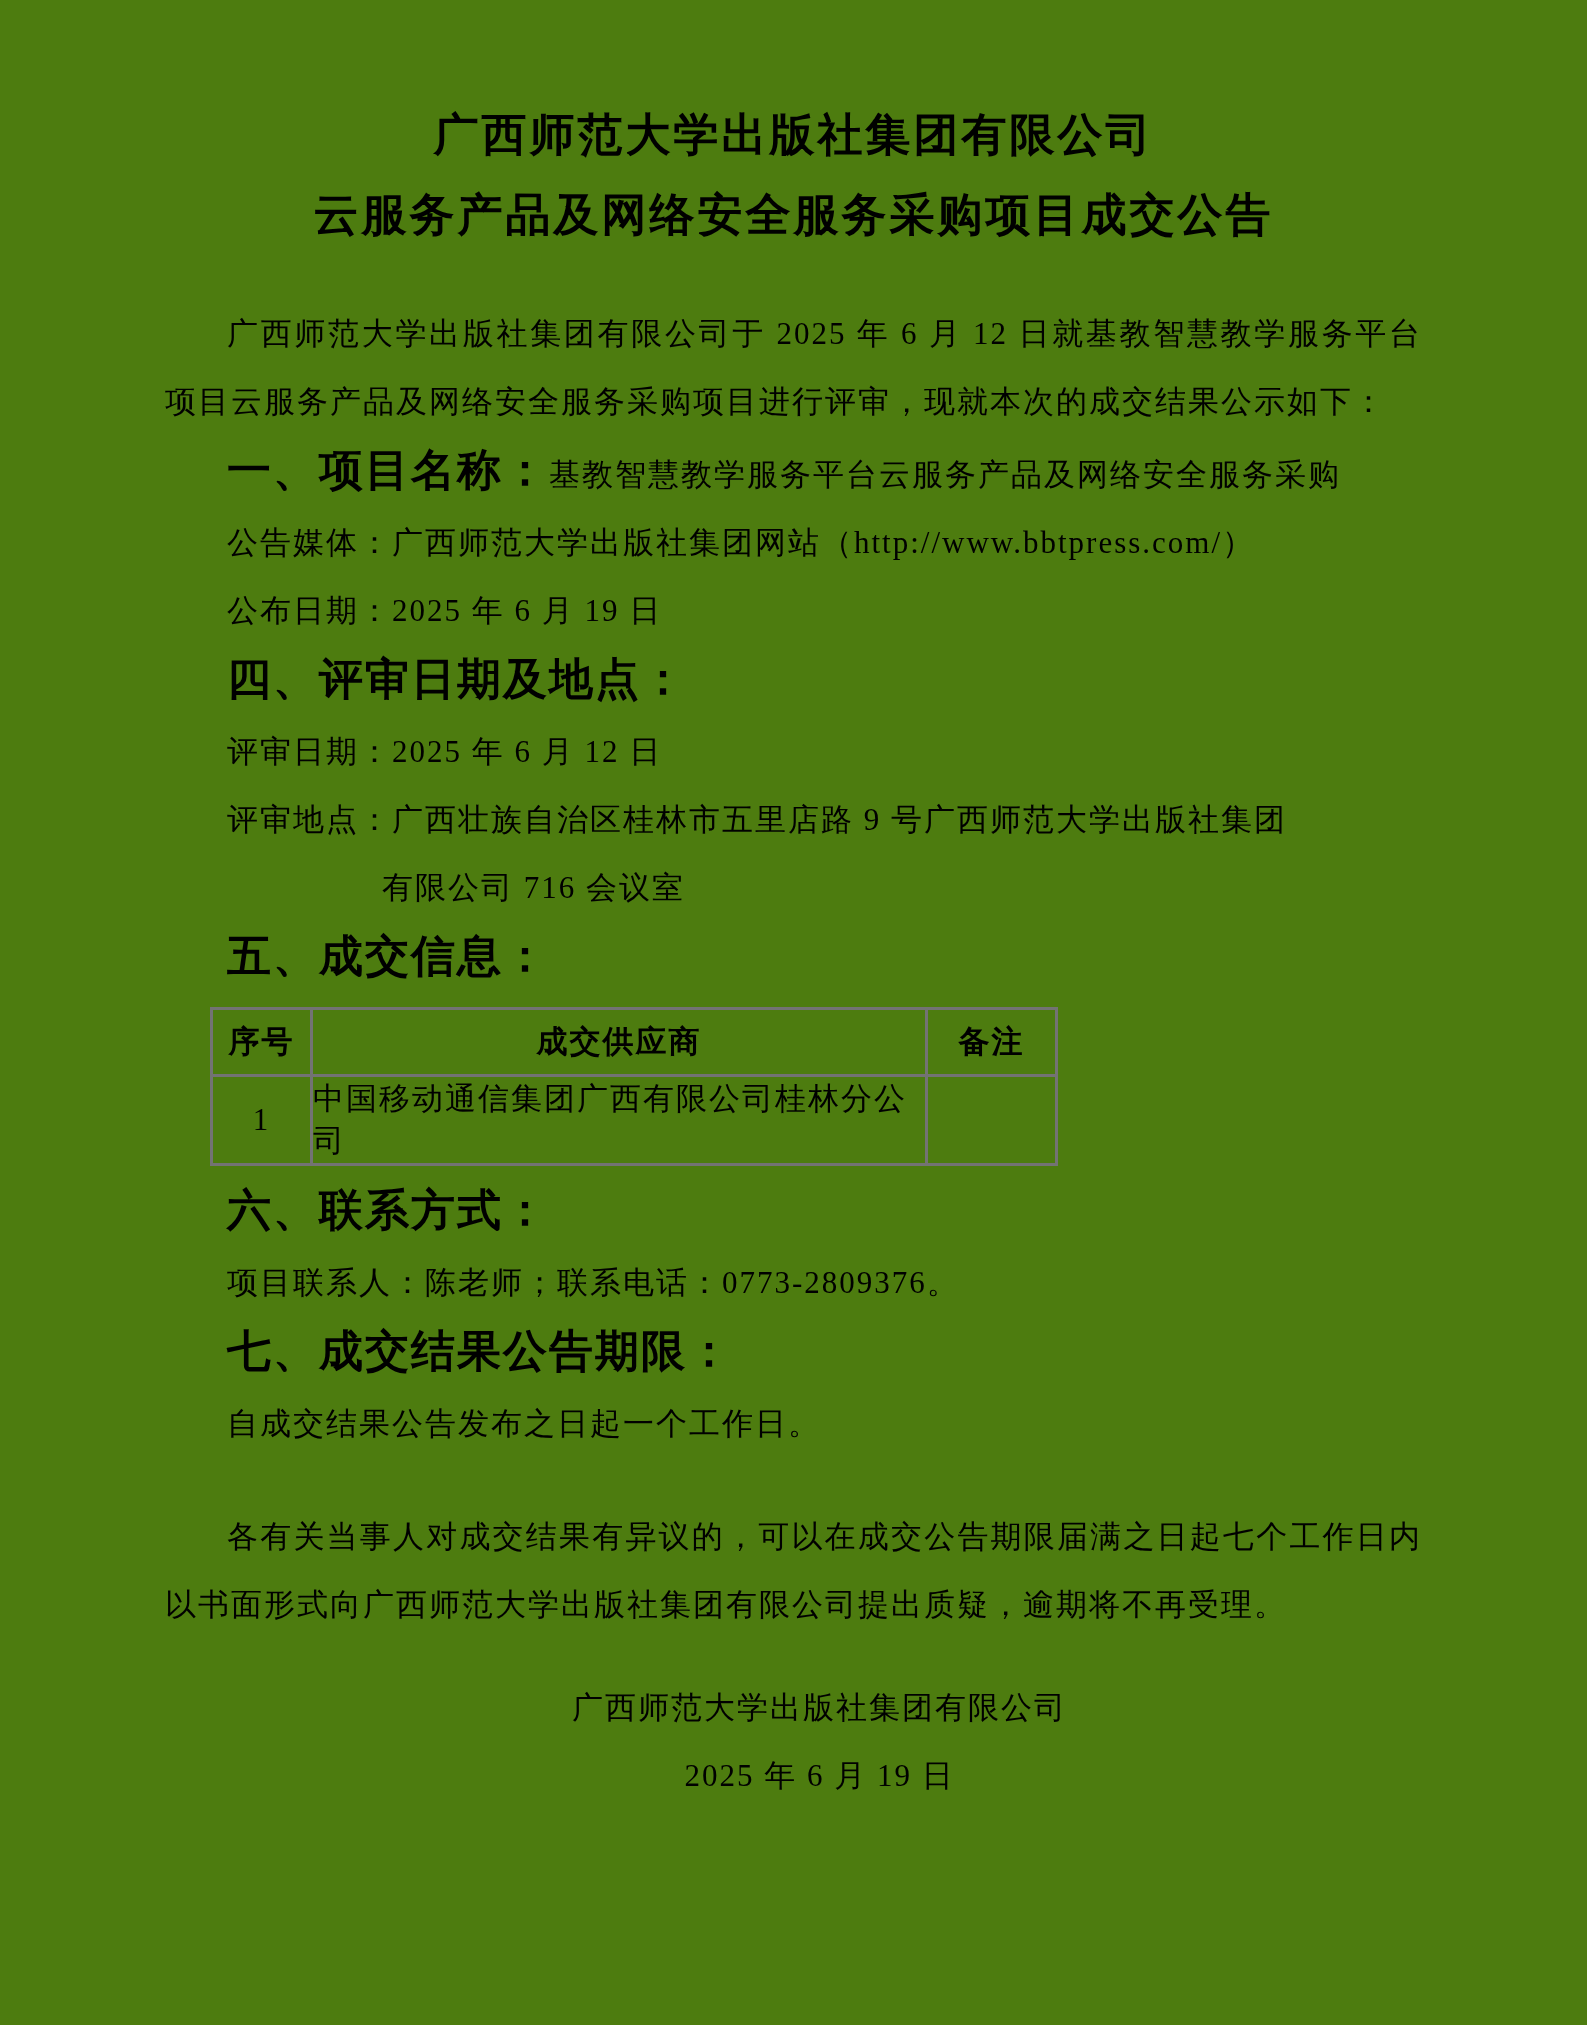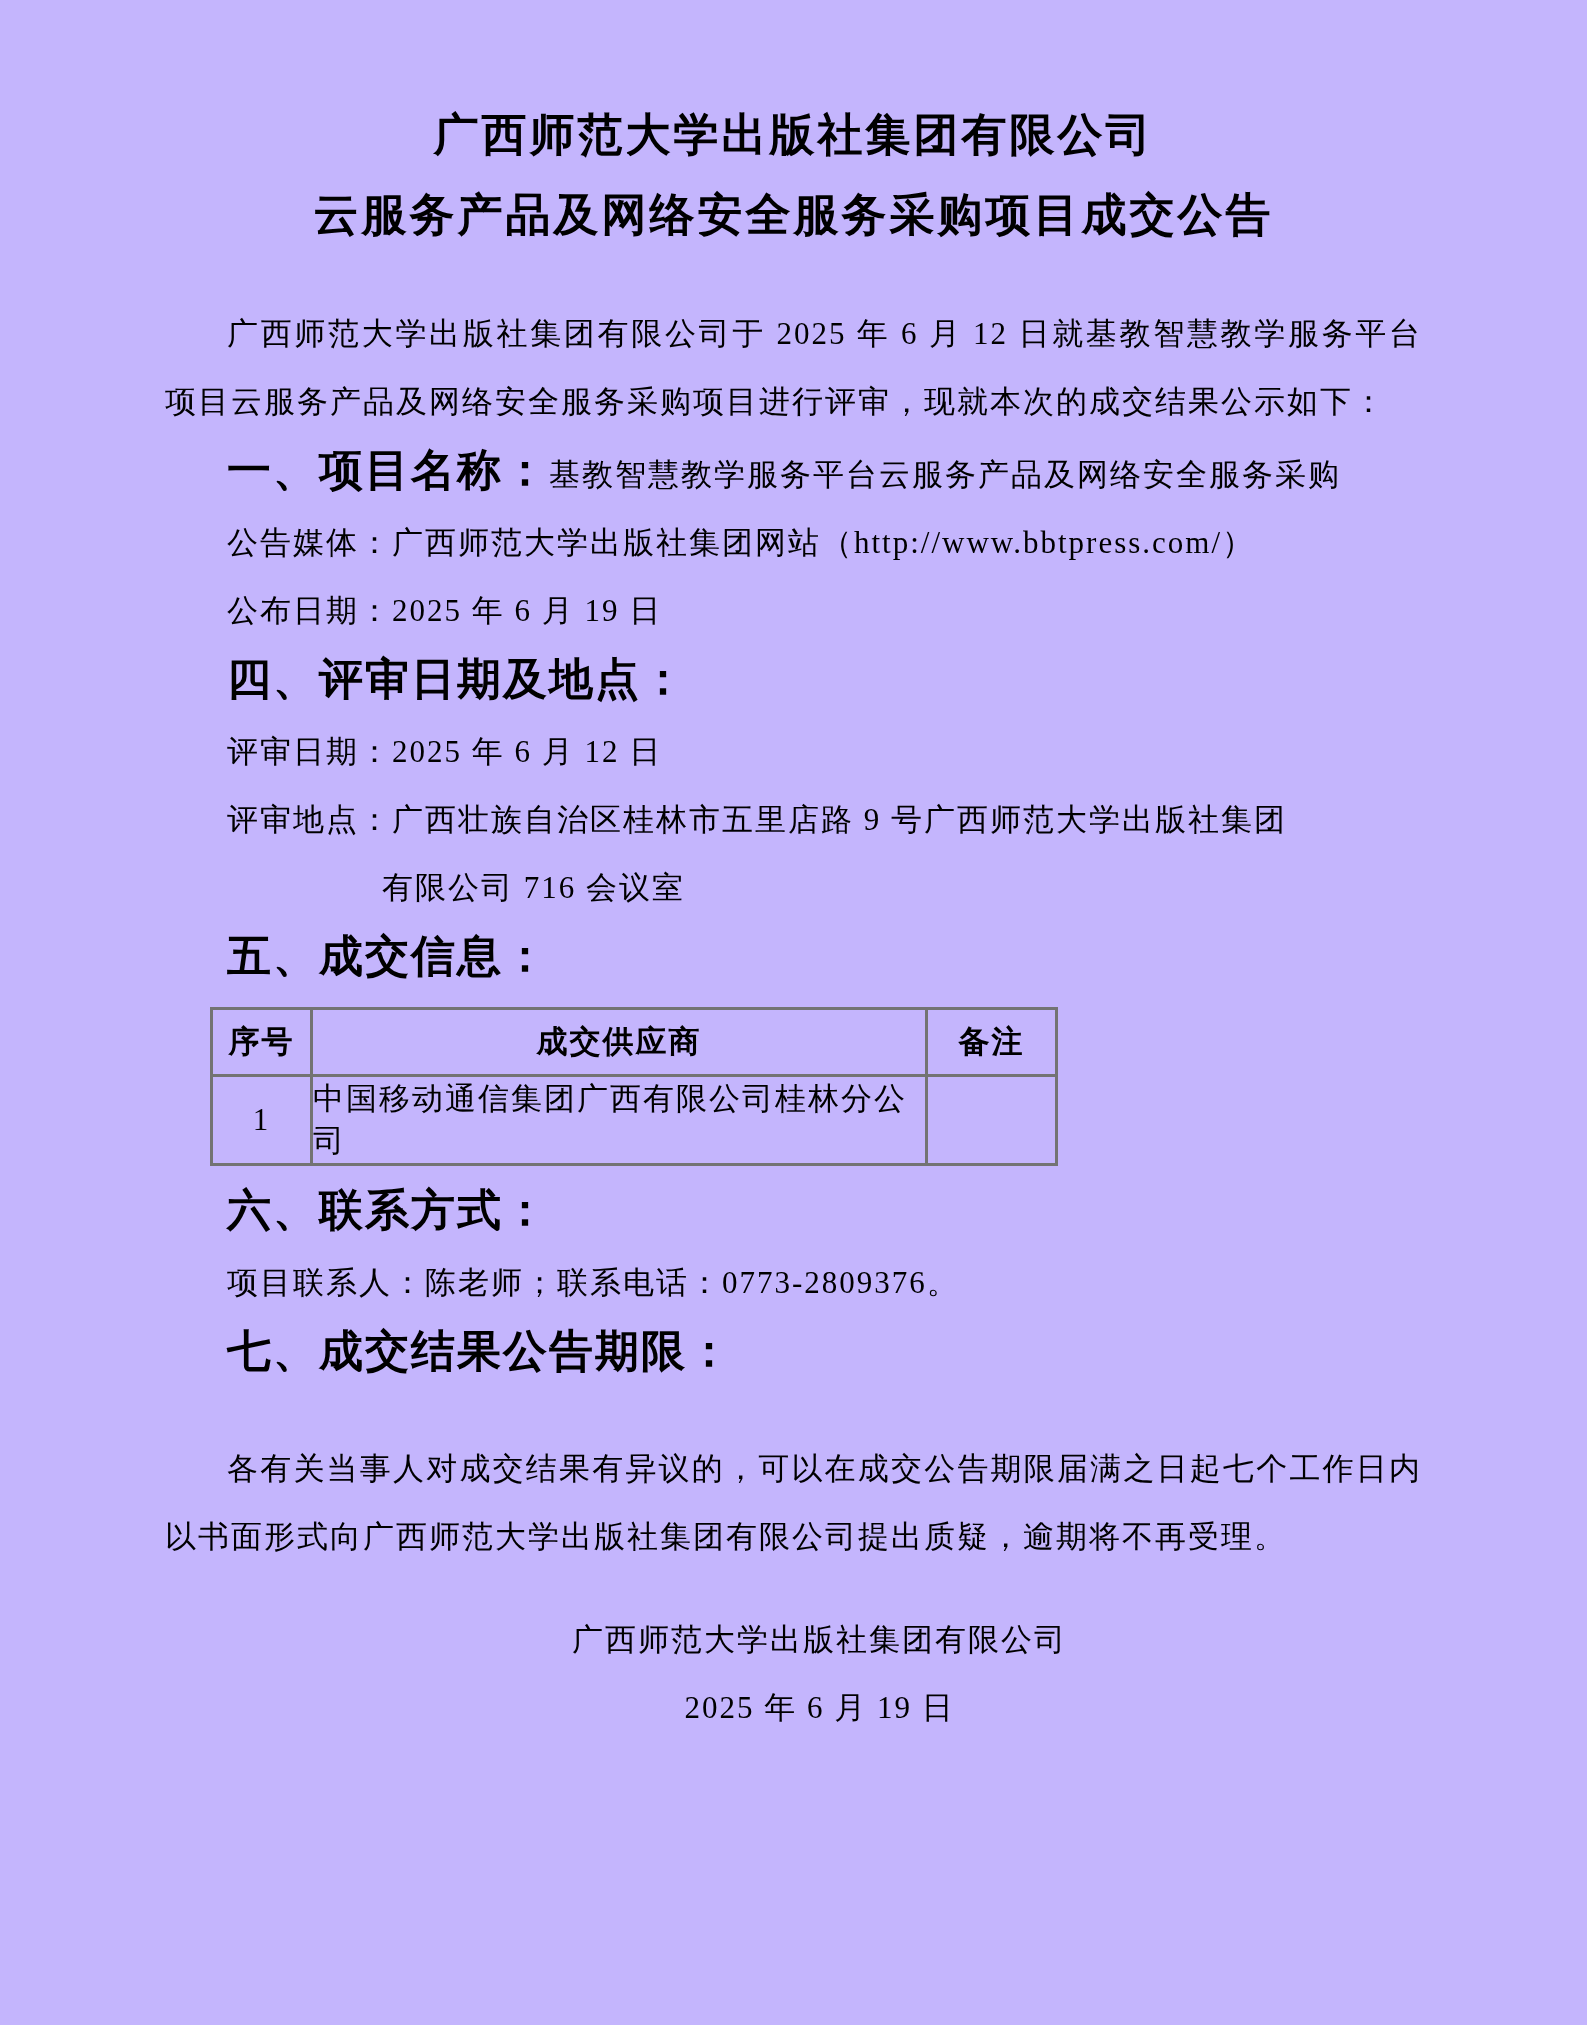--- a/index.html
+++ b/index.html
@@ -7,21 +7,21 @@
     padding: 0;
     background: #ffffff;
   }
   .page {
     position: relative;
     width: 1587px;
     height: 2025px;
     box-sizing: border-box;
     margin: 0 auto;
     padding: 95px 165px 0 165px;
-    background: #c4b5fd;
+    background: #4d7c0f;
     color: #000000;
     font-family: "Liberation Serif", "DejaVu Serif", serif;
     font-size: 31px;
     letter-spacing: 2px;
     overflow: hidden;
   }
   .doc-title {
     margin: 0 0 45px 0;
     font-size: 45px;
     line-height: 80px;
@@ -131,20 +131,21 @@
       </tr>
     </tbody>
   </table>
 
   <p class="para indent"><span class="hd">六、联系方式：</span></p>
 
   <p class="para indent">项目联系人：陈老师；联系电话：0773-2809376。</p>
 
   <p class="para indent"><span class="hd">七、成交结果公告期限：</span></p>
 
+  <p class="para indent">自成交结果公告发布之日起一个工作日。</p>
 
   <p class="para indent justify gap-before">各有关当事人对成交结果有异议的，可以在成交公告期限届满之日起七个工作日内以书面形式向广西师范大学出版社集团有限公司提出质疑，逾期将不再受理。</p>
 
   <div class="signature-wrap">
     <div class="signature">
       <span>广西师范大学出版社集团有限公司</span>
       <span>2025 年 6 月 19 日</span>
     </div>
   </div>
 

